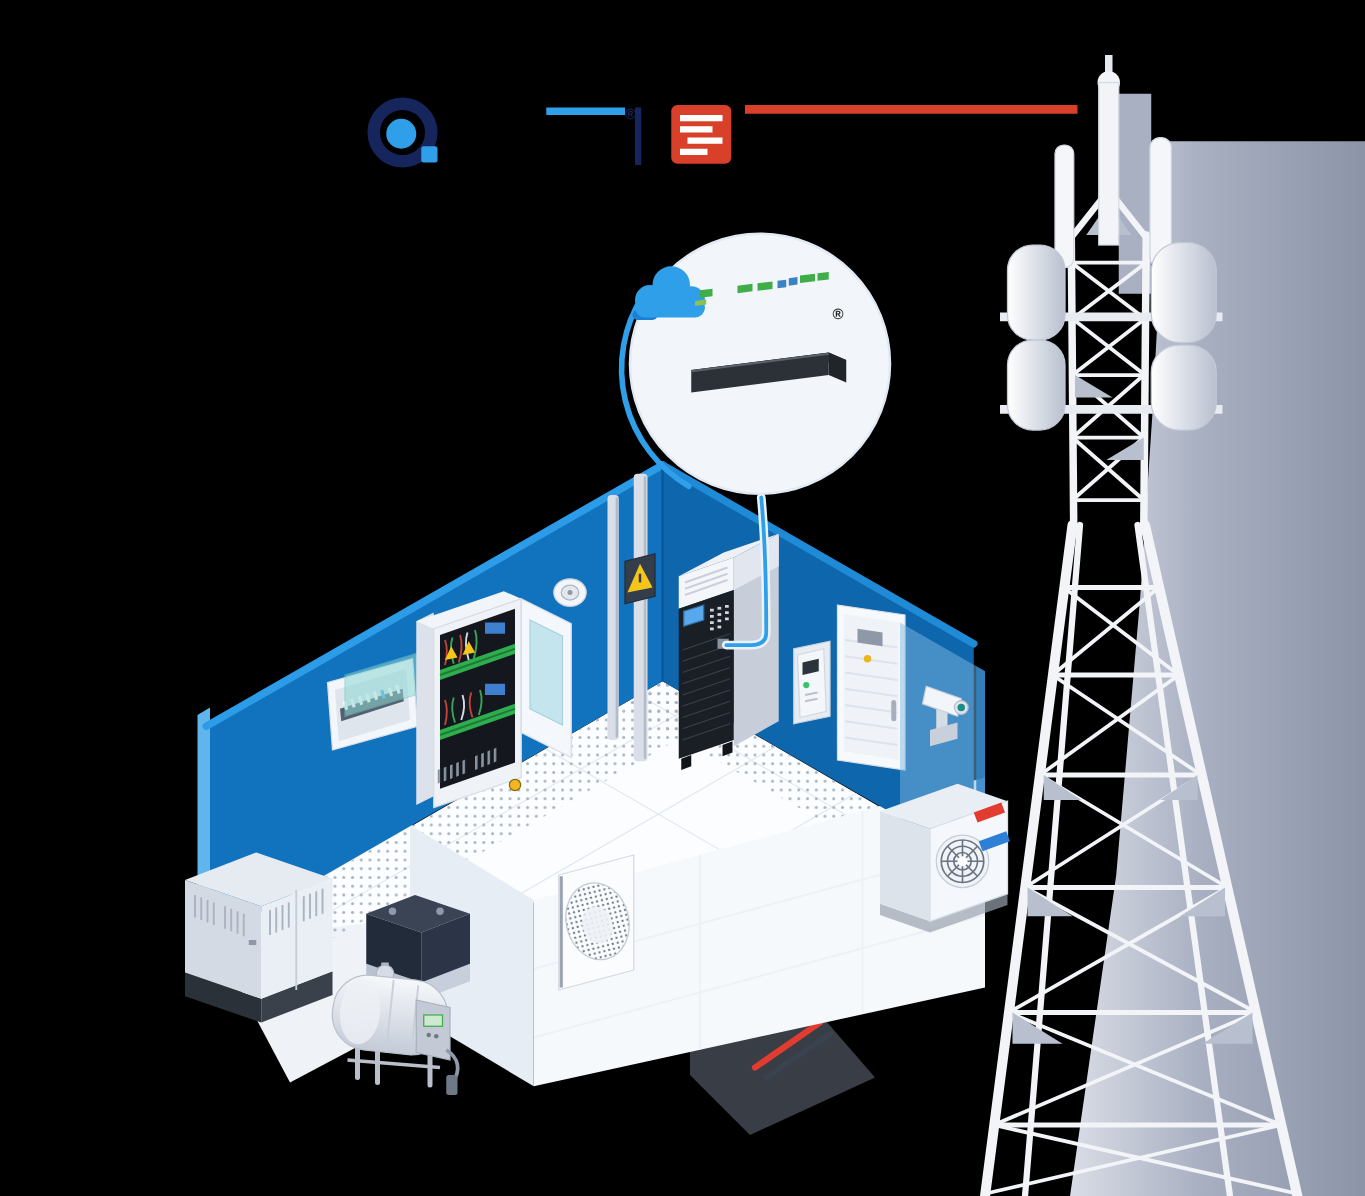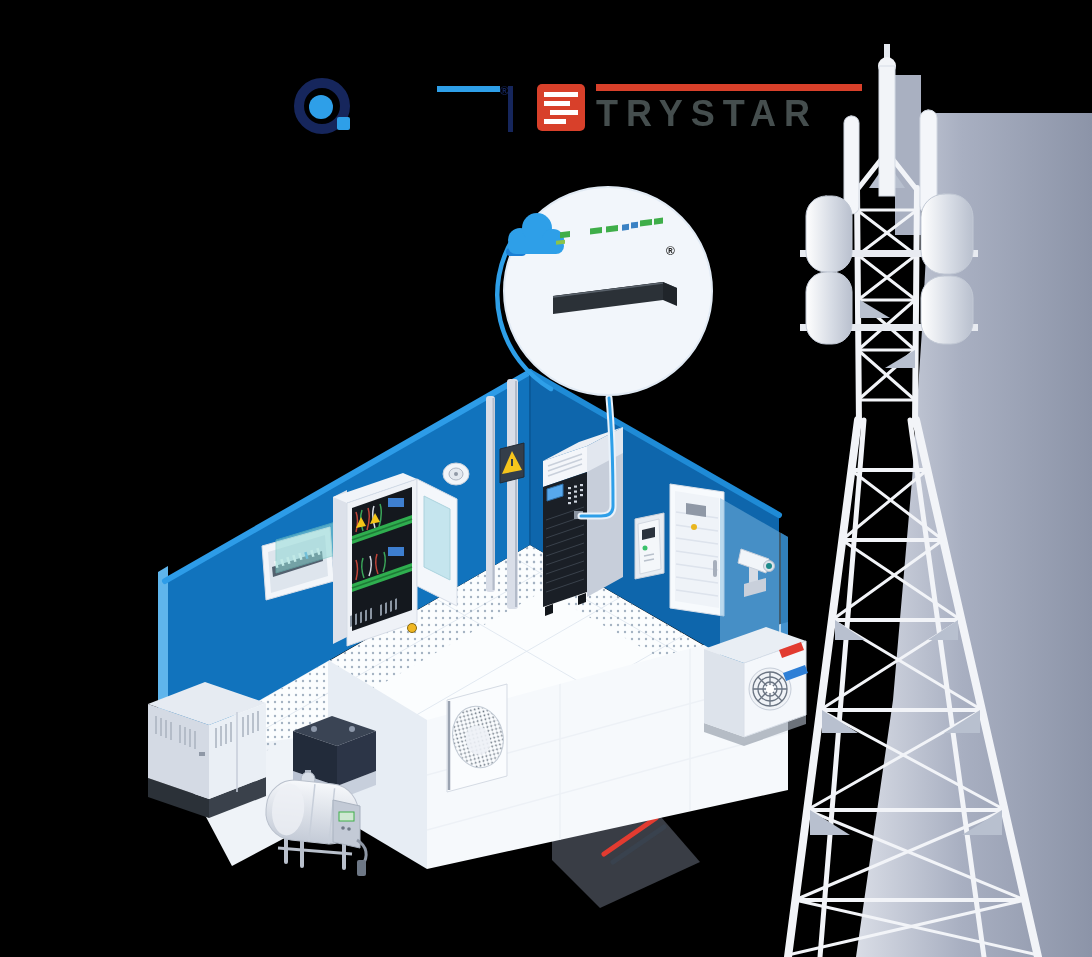--- a/index.html
+++ b/index.html
@@ -471,16 +471,15 @@
       <rect x="550" y="110" width="28" height="5"></rect>
       <rect x="544" y="119" width="22" height="5"></rect>
     </g>
   </g>
 </svg>
 
 <div class="abs asentria-reg">®</div>
 <div class="abs asentria-bar"></div>
 <div class="abs logo-divider"></div>
 <div class="abs trystar-bar"></div>
-<div class="abs trystar-text">TRYSTAR</div>
 <div class="abs siteboss-reg">®</div>
 
 </div>
 
 </body></html>

